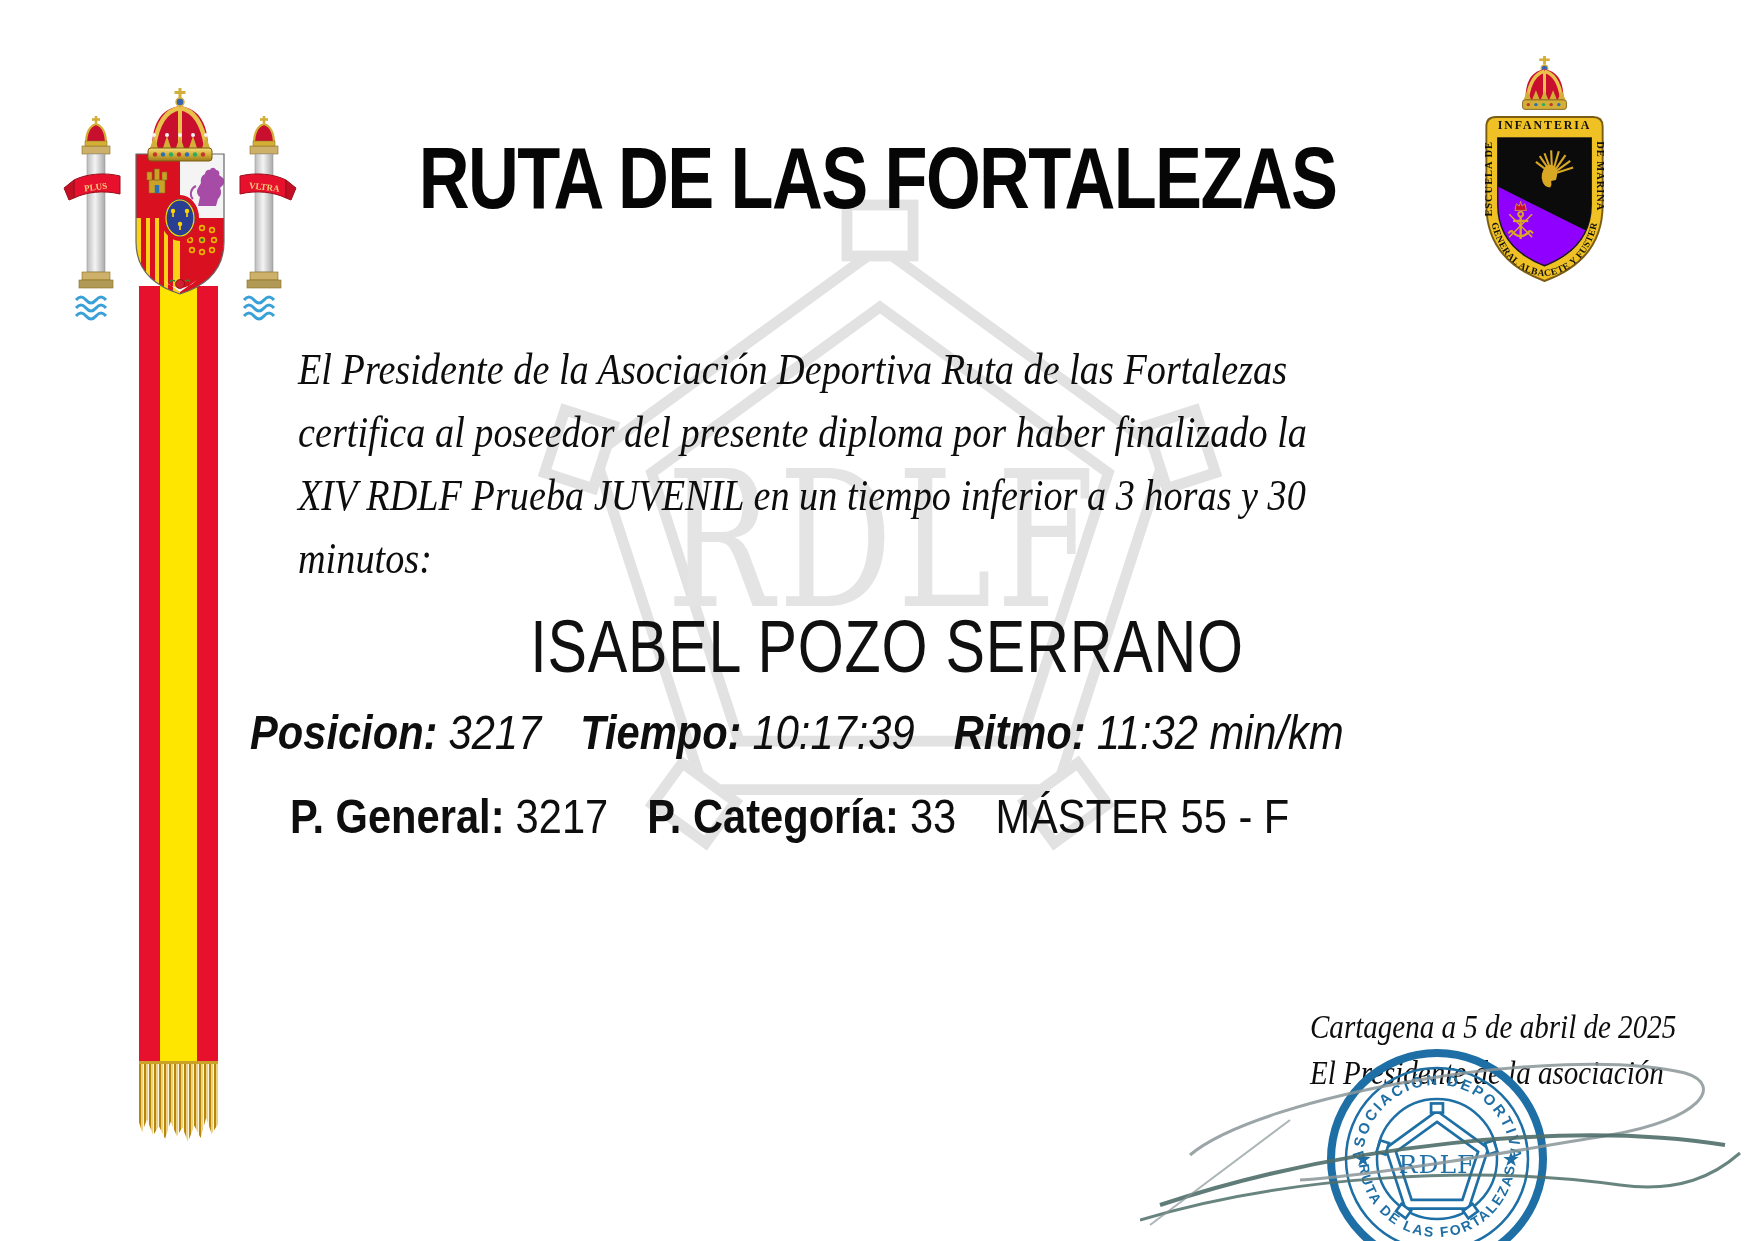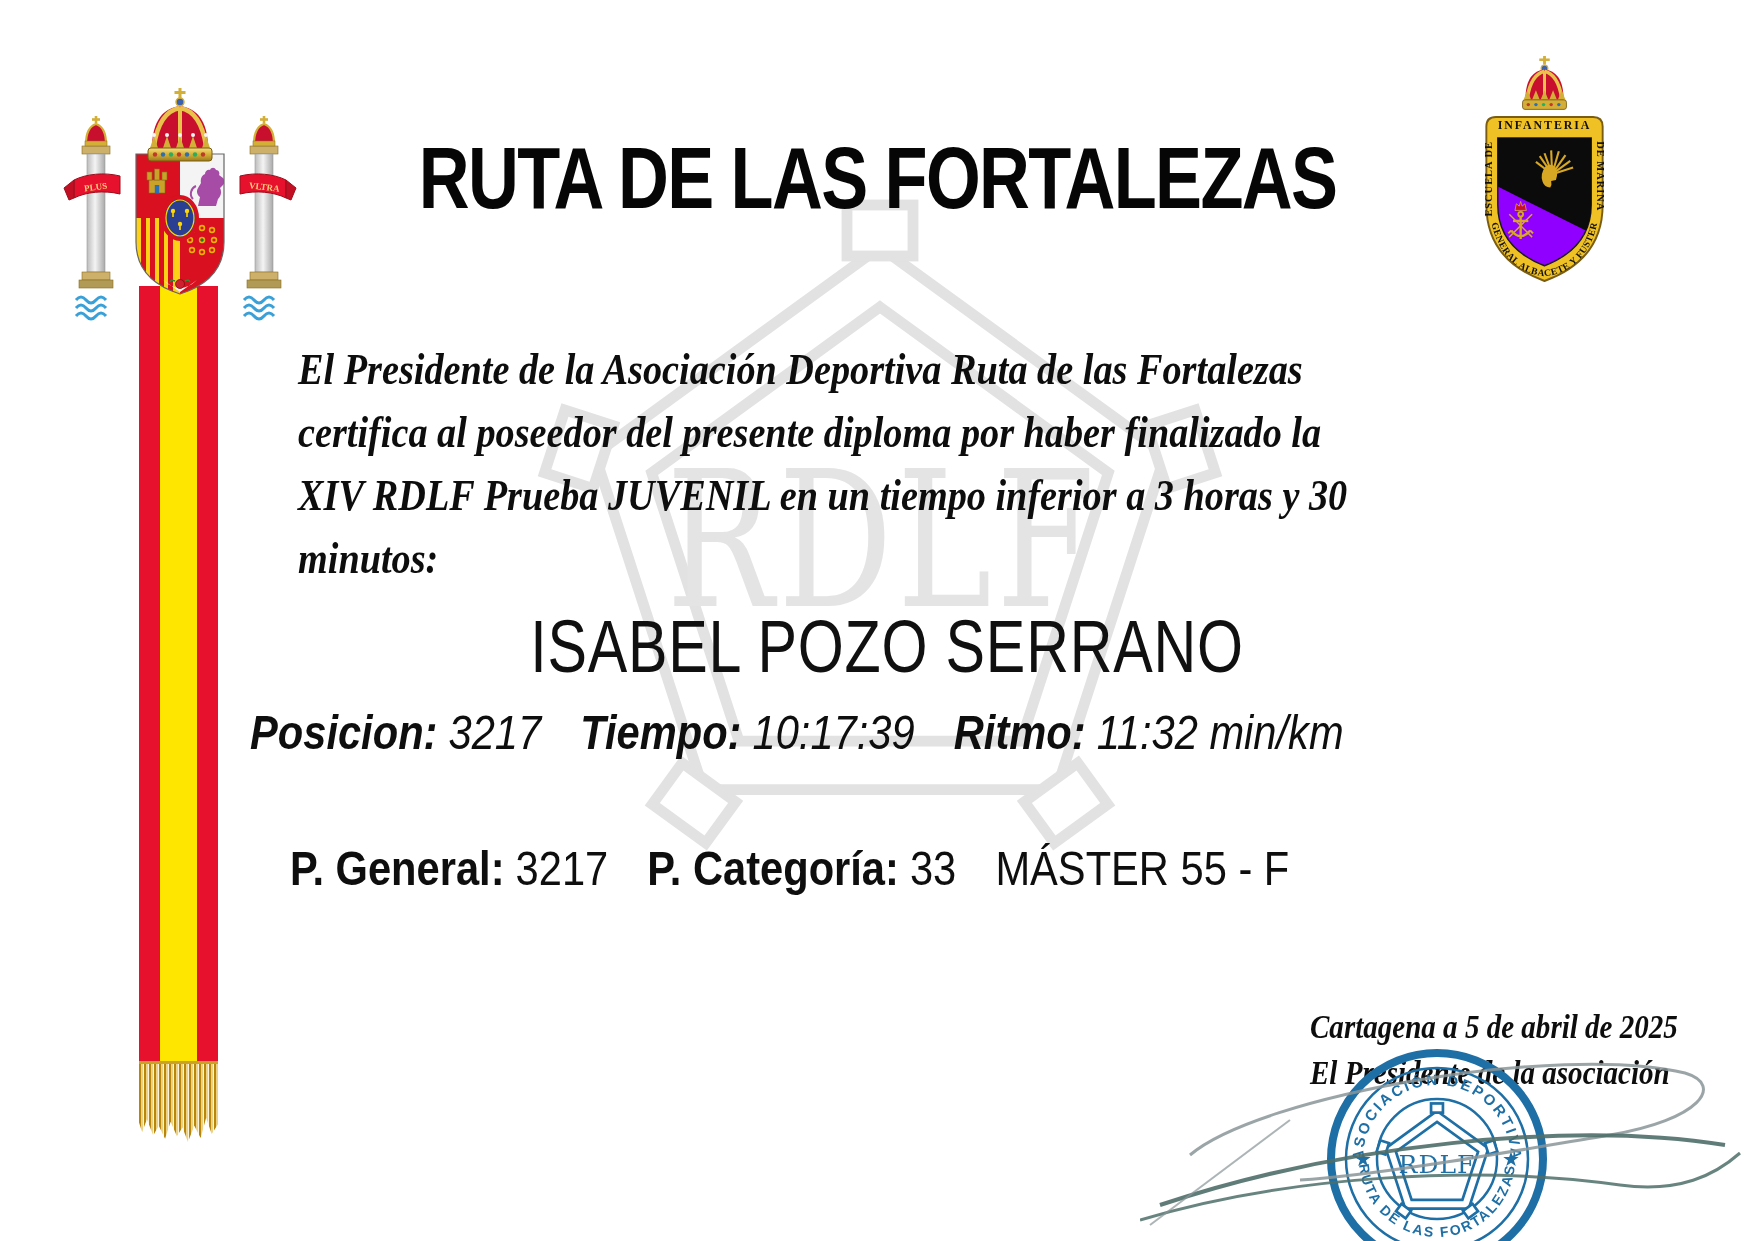--- a/index.html
+++ b/index.html
@@ -7,40 +7,40 @@
        font-family:"Liberation Sans",sans-serif;color:#111;}
   .abs{position:absolute;}
 
   
   .title-wrap{position:absolute;left:0;right:0;top:134px;display:flex;justify-content:center;}
   .title{font-family:"Liberation Sans",sans-serif;font-weight:700;font-size:88px;line-height:1;
          letter-spacing:-2px;color:#060606;white-space:nowrap;
          transform:scaleX(0.8);transform-origin:center;}
 
   
-  .hand{font-family:cursive;font-style:italic;color:#0d0d0d;font-weight:bold;}
+  .hand{font-family:cursive;font-style:italic;color:#0d0d0d;}
   .bodytext{position:absolute;left:298px;top:338px;}
   .bodytext .hline{font-size:45px;line-height:63px;white-space:nowrap;
                    transform:scaleX(0.85);transform-origin:left center;}
 
   
   .name-wrap{position:absolute;left:0;right:0;top:604px;display:flex;justify-content:center;margin-left:20px;}
   .name{font-size:74px;font-weight:400;color:#101010;white-space:nowrap;letter-spacing:1px;
         transform:scaleX(0.8);transform-origin:center;}
 
   
   .stats{position:absolute;white-space:nowrap;}
   .stats-inner{display:flex;align-items:baseline;font-size:49px;color:#0e0e0e;
                transform:scaleX(0.85);transform-origin:left center;}
   .stats .lbl{font-weight:700;margin-right:13px;}
   .stats .val{font-weight:400;}
   .seg{display:flex;align-items:baseline;margin-right:46px;}
   .seg:last-child{margin-right:0;}
   .row1{left:250px;top:704px;font-style:italic;}
-  .row2{left:290px;top:840px;}
+  .row2{left:290px;top:788px;}
 
   
   .footer-block{position:absolute;left:1310px;top:1004px;}
   .footer-block .fline{font-size:33px;line-height:46px;white-space:nowrap;
                        transform:scaleX(0.88);transform-origin:left center;}
 
   
   .flag-banner{position:absolute;left:139px;top:286px;width:79px;height:775px;
     background:linear-gradient(90deg,#e8112d 0 26%,#ffe600 26% 74%,#e8112d 74% 100%);}
   .flag-fringe{position:absolute;left:139px;top:1061px;width:79px;height:78px;

